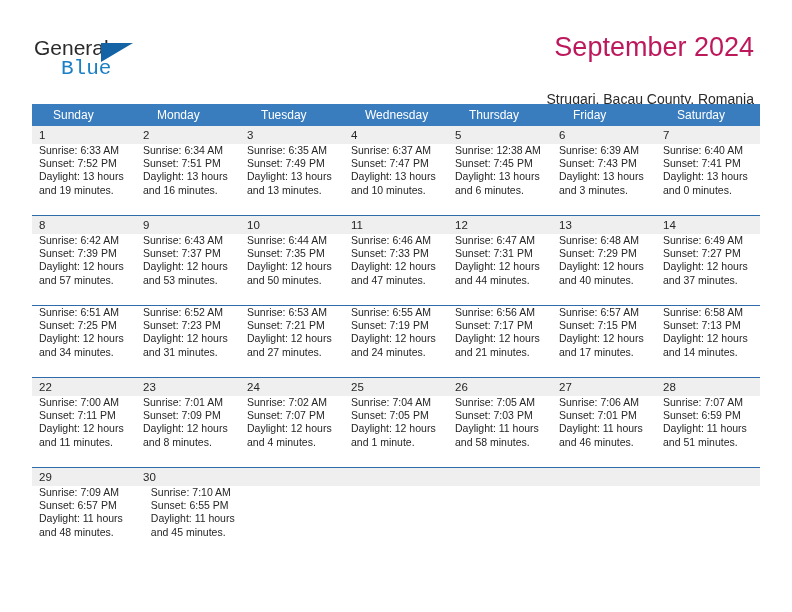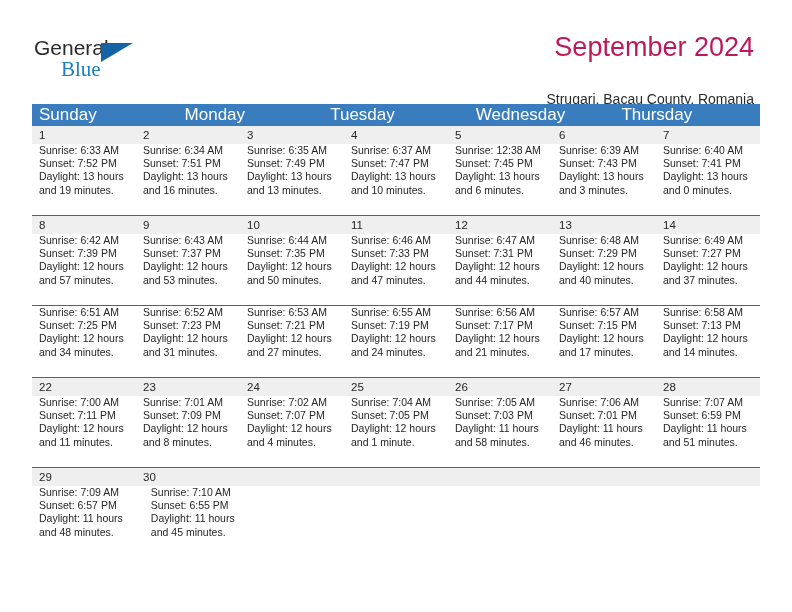--- a/index.html
+++ b/index.html
@@ -46,21 +46,21 @@
     line-height: 24px;
     font-family: "Liberation Sans", sans-serif;
   }
   .logo-blue {
     position: absolute;
     left: 27px;
     top: 21px;
     font-size: 21px;
     color: #1b7fc4;
     line-height: 24px;
-    font-family: Liberation Serif, serif;
+    font-family: Liberation Mono, monospace;
   }
   .logo-triangle {
     position: absolute;
     left: 67px;
     top: 7px;
     width: 0;
     height: 0;
     border-left: 32px solid #1464a5;
     border-bottom: 19px solid transparent;
   }
@@ -96,23 +96,23 @@
   }
   .dow-row {
     display: flex;
     width: 728px;
     height: 22px;
     background: #3a7dbf;
   }
   .dow {
     flex: 1 1 0;
     color: #ffffff;
-    font-size: 17px;
+    font-size: 12px;
     line-height: 22px;
-    padding-left: 7px;
+    padding-left: 21px;
     box-sizing: border-box;
     white-space: nowrap;
   }
 
   .week {
     width: 728px;
     position: relative;
   }
   .week-sep {
     width: 728px;
@@ -173,20 +173,22 @@
   </div>
 
   <div class="calendar">
 
     <div class="dow-row">
       <div class="dow">Sunday</div>
       <div class="dow">Monday</div>
       <div class="dow">Tuesday</div>
       <div class="dow">Wednesday</div>
       <div class="dow">Thursday</div>
+      <div class="dow">Friday</div>
+      <div class="dow">Saturday</div>
     </div>
 
     <div class="week">
       <div class="daynum-band">
         <div class="daynum">1</div>
         <div class="daynum">2</div>
         <div class="daynum">3</div>
         <div class="daynum">4</div>
         <div class="daynum">5</div>
         <div class="daynum">6</div>

